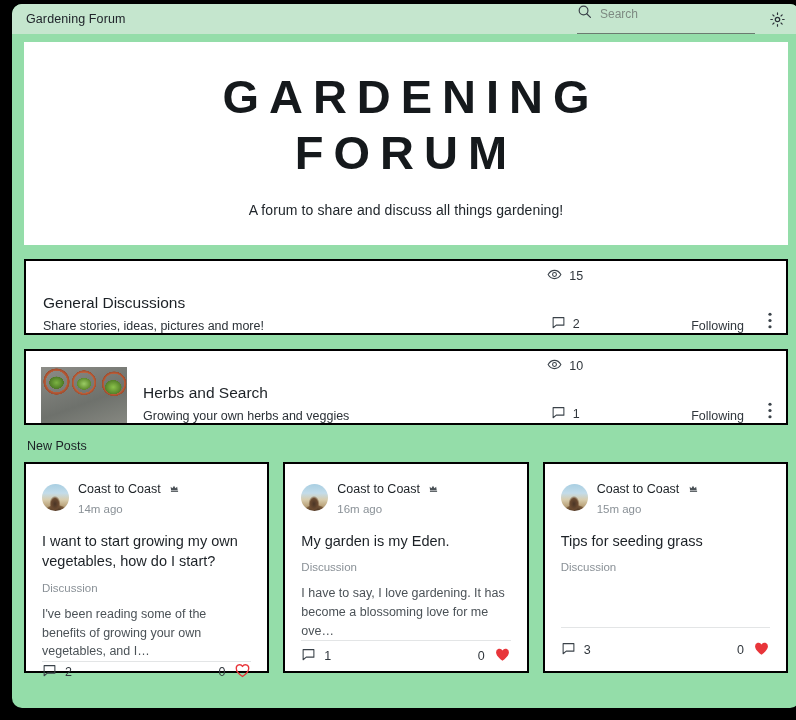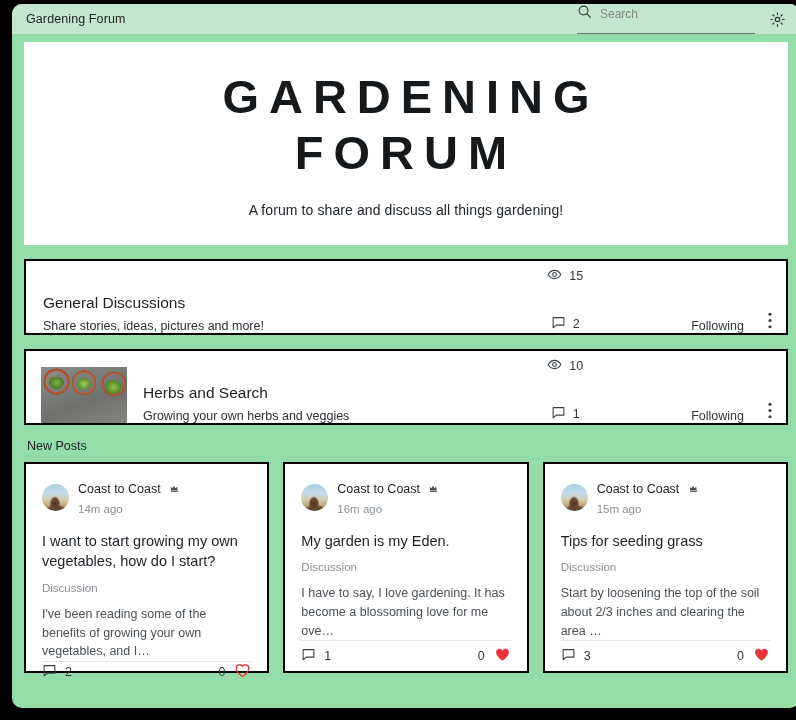--- a/index.html
+++ b/index.html
@@ -476,21 +476,20 @@
                     <path d="M0.8 3.2l2.3 2.1 2-3.4 1.9 3.4 2.1-2.1 0.7 4.6H1.4z"></path>
                     <rect x="1.2" y="8.3" width="9.1" height="1.5"></rect>
                   </svg>
                 </span>
               </div>
               <div class="post-time">15m ago</div>
             </div>
           </div>
           <div class="post-title">Tips for seeding grass</div>
           <div class="post-cat">Discussion</div>
-          <div class="post-excerpt">Start by loosening the top of the soil about 2/3 inches and clearing the area …</div>
           <div class="post-divider"></div>
           <div class="post-foot">
             <div class="foot-left">
               <span>
                 <svg width="15" height="15" viewBox="0 0 24 24" fill="none" stroke="#3a4249" stroke-width="1.7">
                   <path d="M3.4 4.2h17.2v12H8.4l-5 4.2z" stroke-linejoin="round"></path>
                 </svg>
               </span>
               <span>3</span>
             </div>

